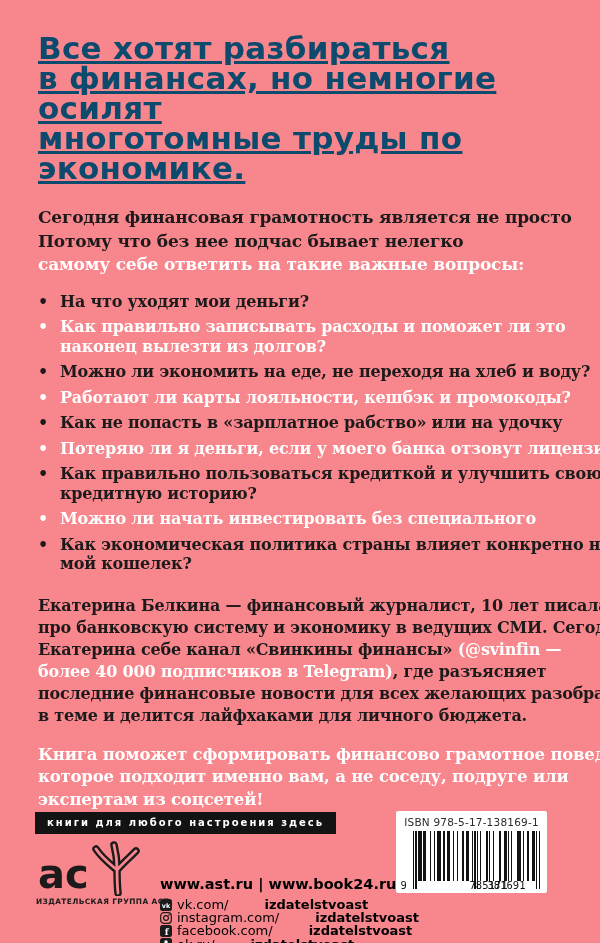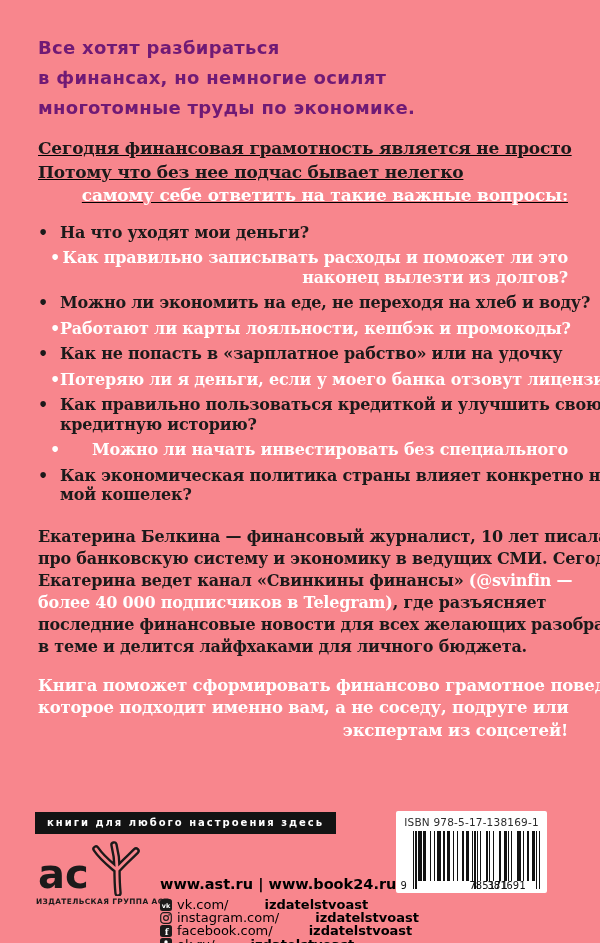--- a/index.html
+++ b/index.html
@@ -9,33 +9,34 @@
     background:#F8868D;
     overflow:hidden;
     font-family:"DejaVu Sans",sans-serif;
   }
   .content{position:absolute;left:38px;top:33px;width:530px;}
 
   .headline{
     margin:0 0 13px 0;
     font-family:"DejaVu Sans",sans-serif;
     font-weight:700;
-    font-size:18px;line-height:30px;
+    font-size:31px;line-height:30px;
     letter-spacing:0.3px;
-    color:#701a75;
+    color:#0c4a6e;
+    text-decoration:underline;
   }
   .serifline{
     font-family:"DejaVu Serif",serif;
     font-weight:700;
     letter-spacing:-0.2px;
     white-space:nowrap;
   }
-  .intro{margin-top:14px;font-size:17px;line-height:23.5px;text-decoration:underline;}
+  .intro{margin-top:23px;font-size:17px;line-height:23.5px;}
   .c-dark{color:#1C1A1A;}
-  .c-white{color:#FFFFFF;text-align:right;}
+  .c-white{color:#FFFFFF;}
 
   .bullets{list-style:none;margin:15px 0 0 0;padding:0;}
   .bullet-item{display:flex;margin-bottom:6px;font-size:16px;line-height:19.5px;}
   .bullet-marker{width:22px;flex:0 0 22px;font-family:"DejaVu Serif",serif;font-weight:700;}
   .bullet-text{flex:1;}
 
   .bio{margin-top:21px;font-size:16px;line-height:22px;}
   .outro{margin-top:17px;font-size:16.5px;line-height:22.5px;}
 
   .banner{
@@ -149,21 +150,21 @@
           <span class="bullet-marker">•</span>
           <span class="bullet-text">
             <div>Как экономическая политика страны влияет конкретно на</div>
             <div>мой кошелек?</div>
           </span>
         </li>
       </ul>
     <div class="bio serifline" id="bio">
         <div><span class="c-dark">Екатерина Белкина — финансовый журналист, 10 лет писала</span></div>
         <div><span class="c-dark">про банковскую систему и экономику в ведущих СМИ. Сегодня</span></div>
-        <div><span class="c-dark">Екатерина ведет канал «Свинкины финансы» </span><span class="c-white">(@svinfin —</span></div>
+        <div><span class="c-dark">Екатерина себе канал «Свинкины финансы» </span><span class="c-white">(@svinfin —</span></div>
         <div><span class="c-white">более 40 000 подписчиков в Telegram)</span><span class="c-dark">, где разъясняет</span></div>
         <div><span class="c-dark">последние финансовые новости для всех желающих разобраться</span></div>
         <div><span class="c-dark">в теме и делится лайфхаками для личного бюджета.</span></div>
       </div>
     <div class="outro serifline c-white" id="outro">
         <div>Книга поможет сформировать финансово грамотное поведение,</div>
         <div>которое подходит именно вам, а не соседу, подруге или</div>
         <div>экспертам из соцсетей!</div>
       </div>
   </div>

